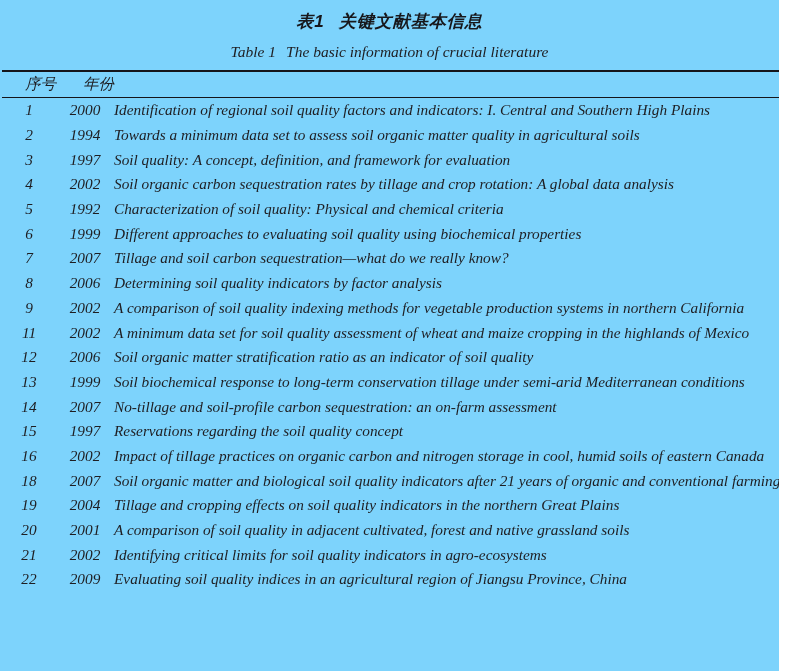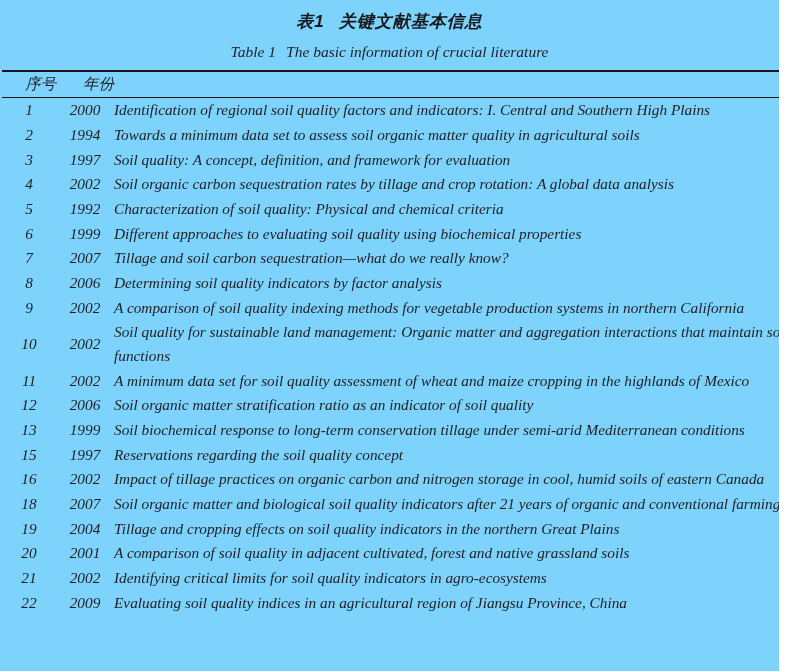--- a/index.html
+++ b/index.html
@@ -125,38 +125,38 @@
           <td class="no">8</td>
           <td class="year">2006</td>
           <td class="title">Determining soil quality indicators by factor analysis</td>
         </tr>
         <tr>
           <td class="no">9</td>
           <td class="year">2002</td>
           <td class="title">A comparison of soil quality indexing methods for vegetable production systems in northern California</td>
         </tr>
         <tr>
-          <td class="no">10</td>
-          <td class="year">2002</td>
-          <td class="title">Soil quality for sustainable land management: Organic matter and aggregation interactions that maintain soil functions</td>
-        </tr>
-        <tr>
           <td class="no">11</td>
           <td class="year">2002</td>
           <td class="title">A minimum data set for soil quality assessment of wheat and maize cropping in the highlands of Mexico</td>
         </tr>
         <tr>
           <td class="no">12</td>
           <td class="year">2006</td>
           <td class="title">Soil organic matter stratification ratio as an indicator of soil quality</td>
         </tr>
         <tr>
           <td class="no">13</td>
           <td class="year">1999</td>
           <td class="title">Soil biochemical response to long-term conservation tillage under semi-arid Mediterranean conditions</td>
+        </tr>
+        <tr>
+          <td class="no">14</td>
+          <td class="year">2007</td>
+          <td class="title">No-tillage and soil-profile carbon sequestration: an on-farm assessment</td>
         </tr>
         <tr>
           <td class="no">15</td>
           <td class="year">1997</td>
           <td class="title">Reservations regarding the soil quality concept</td>
         </tr>
         <tr>
           <td class="no">16</td>
           <td class="year">2002</td>
           <td class="title">Impact of tillage practices on organic carbon and nitrogen storage in cool, humid soils of eastern Canada</td>

